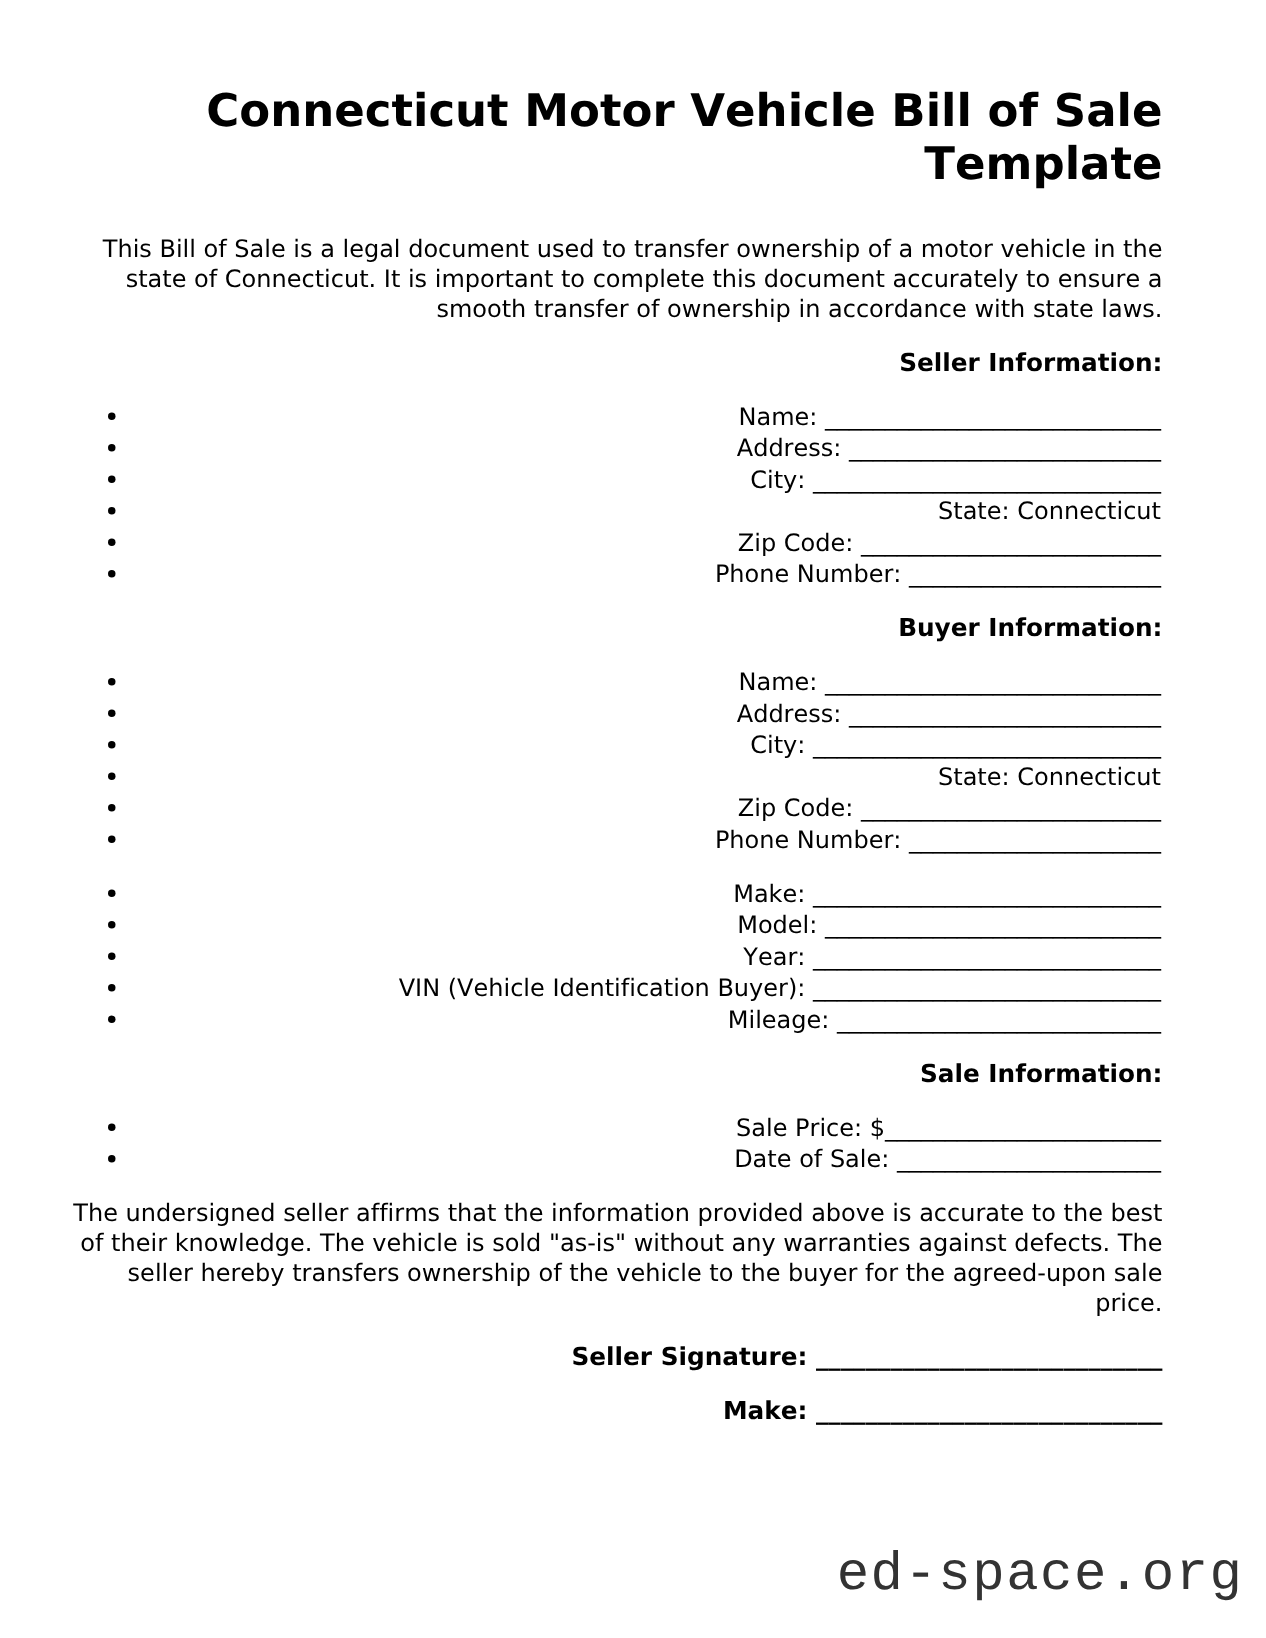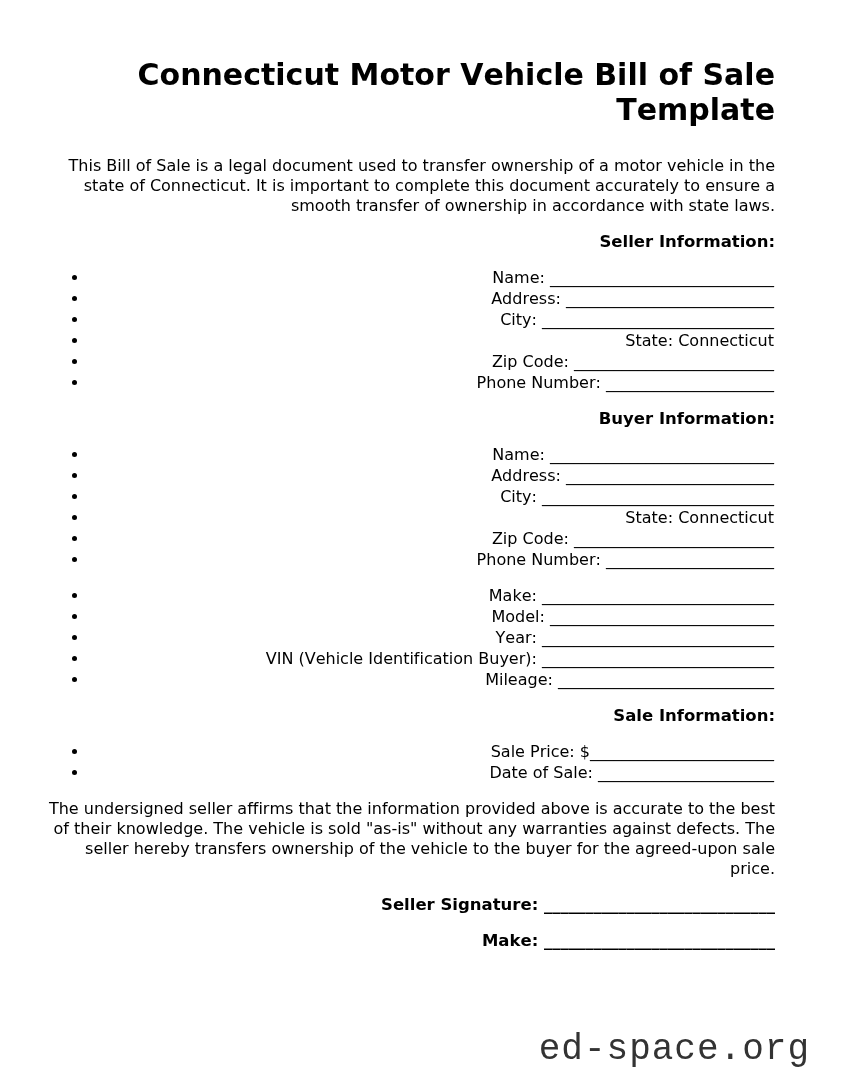--- a/index.html
+++ b/index.html
@@ -35,21 +35,21 @@
     padding: 0 0 0 43px;
     list-style-type: disc;
   }
   ul.field-list li { margin: 1px; padding: 0; }
   p.sig-row {
     font-weight: bold;
     font-size: 16.5px;
   }
   .watermark {
     position: absolute;
-    right: 34px;
+    right: 15px;
     bottom: 22px;
     font-family: "Liberation Mono", monospace;
     font-size: 36px;
     line-height: 1.1;
     letter-spacing: 1px;
     color: #333333;
     white-space: nowrap;
   }
 </style>
 </head>

